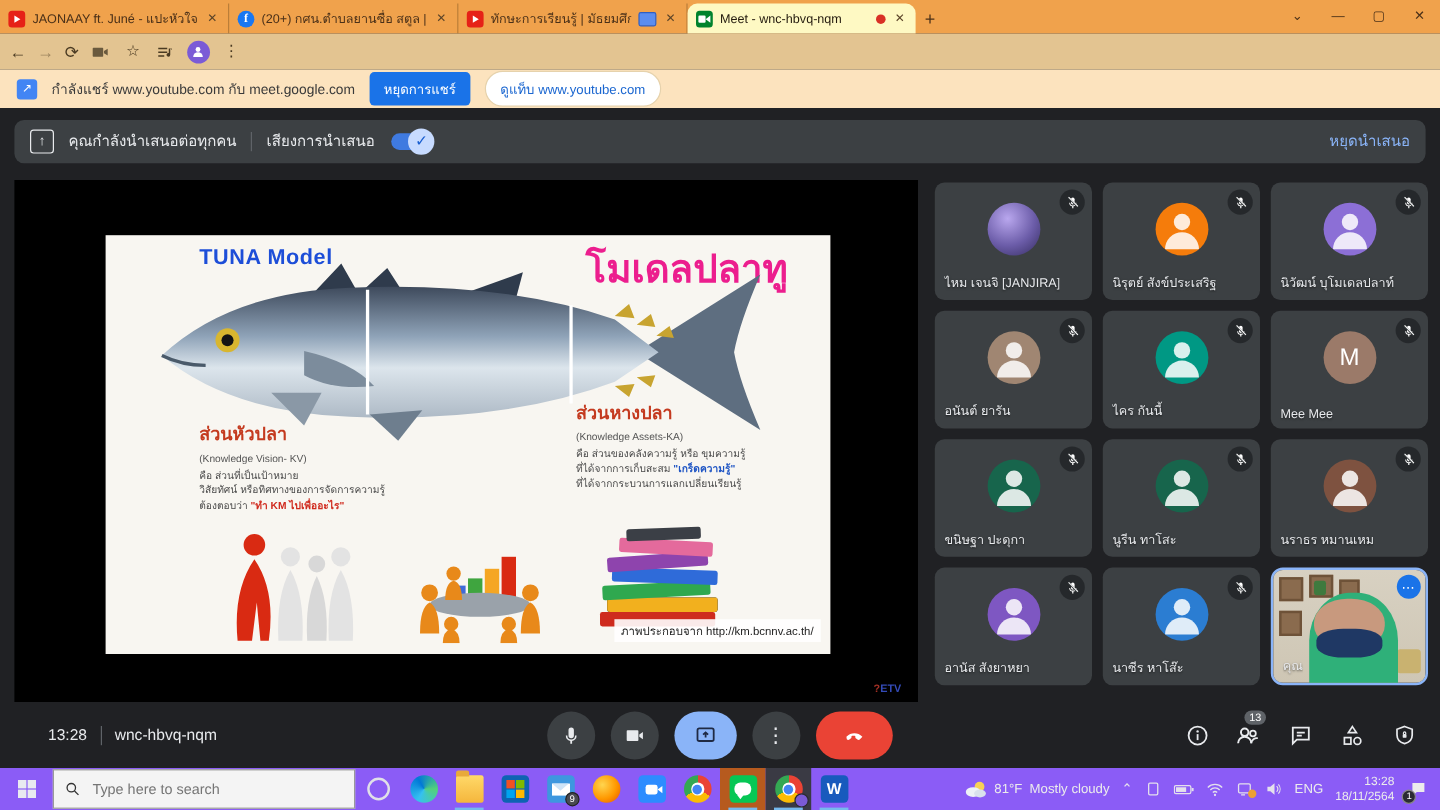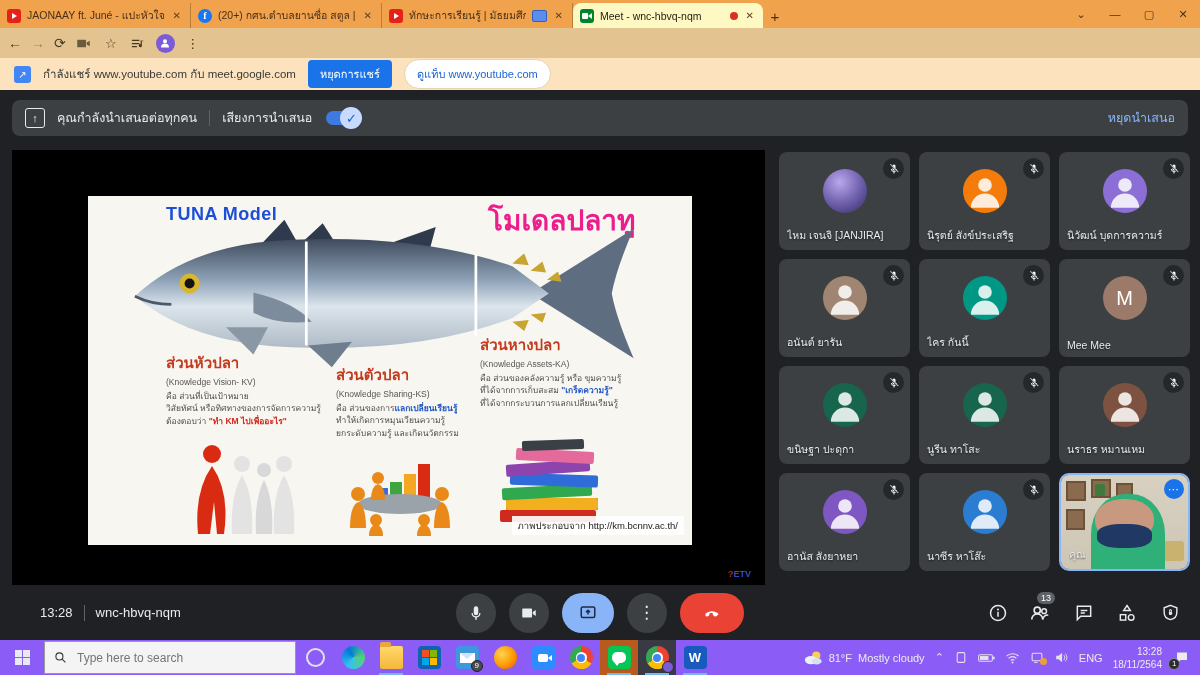--- a/index.html
+++ b/index.html
@@ -40,21 +40,21 @@
   .pbic{width:18px;height:18px;border:1.8px solid #E8EAED;border-radius:3px;position:relative;flex:0 0 18px}
   .pbic:before{content:"↑";position:absolute;left:0;right:0;top:0;bottom:0;display:flex;align-items:center;justify-content:center;font-size:11px;color:#E8EAED}
   .vdiv{width:1px;height:16px;background:#5F6368}
   .toggle{width:32px;height:14px;border-radius:7px;background:#3F7AE0;position:relative;margin-left:2px}
   .knob{position:absolute;right:-4px;top:-4px;width:22px;height:22px;border-radius:50%;background:#C7DBFF;color:#1A5FD0;font-size:13px;display:flex;align-items:center;justify-content:center;font-weight:bold}
   .stop-present{margin-left:auto;color:#8AB4F8;font-size:12.5px}
   
   .video{position:absolute;left:12px;top:150px;width:753px;height:435px;background:#000}
   .slide{position:absolute;left:76px;top:46px;width:604px;height:349px;background:#F8F6F1;overflow:hidden}
   .s-title-en{position:absolute;left:78px;top:8px;font-size:18px;font-weight:bold;color:#1d4ed8;letter-spacing:.5px}
-  .s-title-th{position:absolute;left:400px;top:2px;font-size:28px;font-weight:bold;color:#EC1E8E}
+  .s-title-th{position:absolute;left:400px;top:2px;font-size:32px;font-weight:bold;color:#EC1E8E}
   .fishwrap{position:absolute;left:28px;top:20px;width:552px;height:155px}
   .scol{position:absolute;font-size:8.5px;color:#4A4A4A;line-height:1.45}
   .scol .h{font-size:15px;font-weight:bold;color:#C43A1F;margin-bottom:2px}
   .scol .sub{color:#555;margin-bottom:2px}
   .em-red{color:#D02A1E;font-weight:bold}
   .em-blue{color:#1F55C4;font-weight:bold}
   .col-head{left:78px;top:156px;width:170px}
   .col-body{left:248px;top:168px;width:152px}
   .col-tail{left:392px;top:138px;width:200px}
   .figs{position:absolute}
@@ -240,27 +240,20 @@
       </svg>
     </div>
 
     <div class="scol col-head">
       <div class="h">ส่วนหัวปลา</div>
       <div class="sub">(Knowledge Vision- KV)</div>
       <div>คือ ส่วนที่เป็นเป้าหมาย</div>
       <div>วิสัยทัศน์ หรือทิศทางของการจัดการความรู้</div>
       <div><span>ต้องตอบว่า </span><span class="em-red">"ทำ KM ไปเพื่ออะไร"</span></div>
     </div>
-    <div class="scol col-body">
-      <div class="h">ส่วนตัวปลา</div>
-      <div class="sub">(Knowledge Sharing-KS)</div>
-      <div><span>คือ ส่วนของการ</span><span class="em-blue">แลกเปลี่ยนเรียนรู้</span></div>
-      <div>ทำให้เกิดการหมุนเวียนความรู้</div>
-      <div>ยกระดับความรู้ และเกิดนวัตกรรม</div>
-    </div>
     <div class="scol col-tail">
       <div class="h">ส่วนหางปลา</div>
       <div class="sub">(Knowledge Assets-KA)</div>
       <div>คือ ส่วนของคลังความรู้ หรือ ขุมความรู้</div>
       <div><span>ที่ได้จากการเก็บสะสม </span><span class="em-blue">"เกร็ดความรู้"</span></div>
       <div>ที่ได้จากกระบวนการแลกเปลี่ยนเรียนรู้</div>
     </div>
 
     <div class="figs" style="left:96px;top:246px">
       <svg width="125" height="96" viewBox="0 0 125 96">
@@ -348,21 +341,21 @@
           <path stroke="#3C4043" stroke-width="3.2" d="M4.4 3 20 18.6"></path>
           <path stroke="#fff" stroke-width="1.7" d="M5 2.4 20.6 18"></path>
         </svg>
       </div>
       <div class="avatar" style="background:#8C6FD6">
         <svg viewBox="0 0 24 24" width="40" height="40">
           <circle cx="12" cy="8.4" r="4.1" fill="rgba(255,255,255,0.85)"></circle>
           <path d="M3.5 22a8.5 8.5 0 0 1 17 0z" fill="rgba(255,255,255,0.85)"></path>
         </svg>
       </div>
-      <div class="pname">นิวัฒน์ บุดการความร์</div>
+      <div class="pname">นิวัฒน์ บุโมเดลปลาท์</div>
     </div>
     <div class="tile">
       <div class="mic-off">
         <svg viewBox="0 0 24 24" width="12" height="12">
           <path fill="#fff" d="M12 15a3 3 0 0 0 3-3V6a3 3 0 0 0-6 0v6a3 3 0 0 0 3 3z"></path>
           <path fill="#fff" d="M18 12h-1.7a4.3 4.3 0 0 1-8.6 0H6a6 6 0 0 0 5 5.9V21h2v-3.1A6 6 0 0 0 18 12z"></path>
           <path stroke="#3C4043" stroke-width="3.2" d="M4.4 3 20 18.6"></path>
           <path stroke="#fff" stroke-width="1.7" d="M5 2.4 20.6 18"></path>
         </svg>
       </div>

